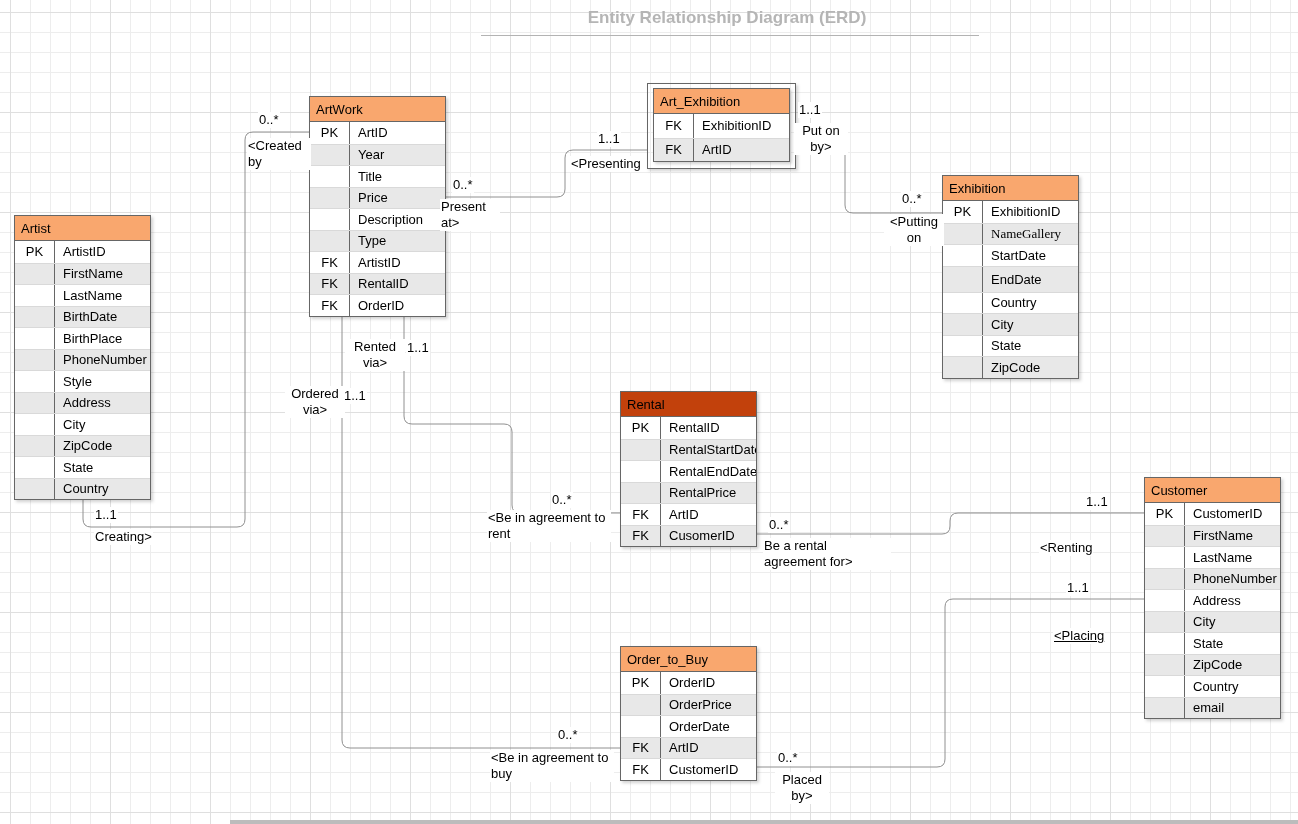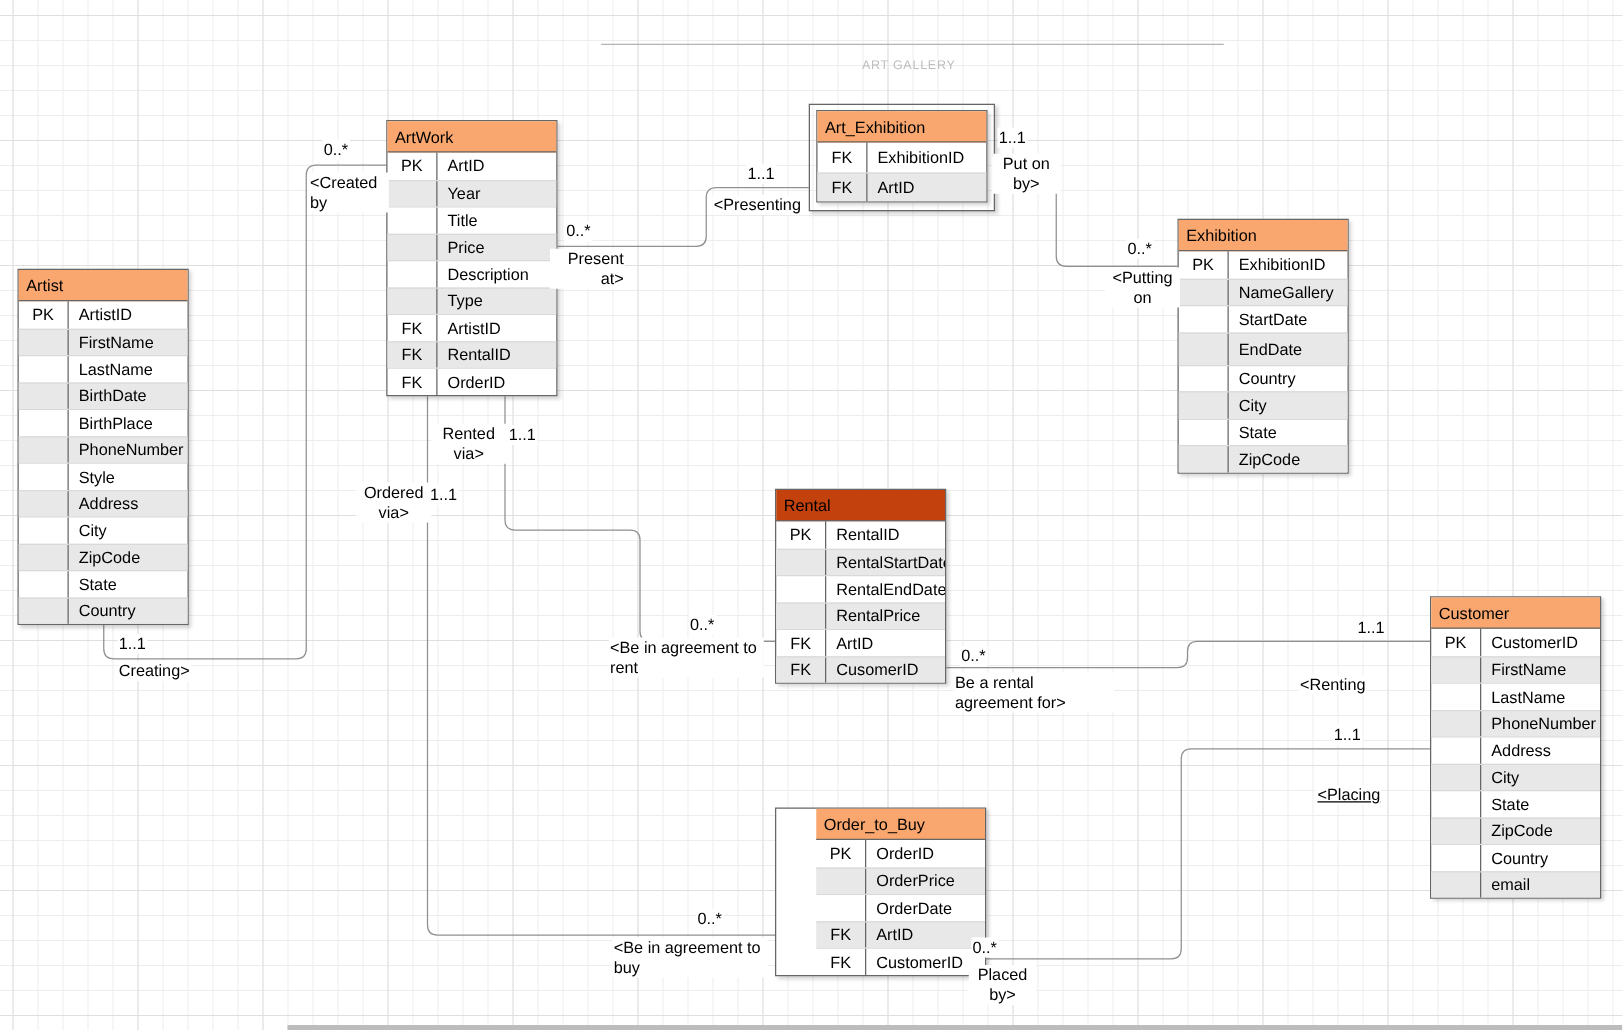--- a/index.html
+++ b/index.html
@@ -44,22 +44,22 @@
   .dlabel{
     position:absolute;font-size:13px;line-height:1.22;color:#000;
     background:#fff;padding:0 1px;white-space:pre-line;
   }
   .hscroll{position:absolute;left:230px;top:820px;width:1068px;height:4px;background:#bcbcbc;}
 </style>
 </head>
 <body>
 
 <div id="canvas">
+  <div class="page-title">Entity Relationship Diagram (ERD)</div>
   <div class="title-rule"></div>
-  <div class="page-subtitle">ART GALLERY</div>
   <svg class="edges" id="edges" width="1298" height="824">
       <path d="M309,132 L253,132 Q245,132 245,140 L245,519 Q245,527 237,527 L91,527 Q83,527 83,519 L83,498" fill="none" stroke="#909090" stroke-width="1"></path>
       <path d="M444,197 L557,197 Q565,197 565,189 L565,158 Q565,150 573,150 L647,150" fill="none" stroke="#909090" stroke-width="1"></path>
       <path d="M794,124 L837,124 Q845,124 845,132 L845,205 Q845,213 853,213 L942,213" fill="none" stroke="#909090" stroke-width="1"></path>
       <path d="M404,315 L404,416 Q404,424 412,424 L504,424 Q512,424 512,432 L512,505 Q512,513 520,513 L620,513" fill="none" stroke="#909090" stroke-width="1"></path>
       <path d="M755,534 L942,534 Q950,534 950,526 L950,521 Q950,513 958,513 L1144,513" fill="none" stroke="#909090" stroke-width="1"></path>
       <path d="M342,315 L342,740 Q342,748 350,748 L620,748" fill="none" stroke="#909090" stroke-width="1"></path>
       <path d="M755,767 L937,767 Q945,767 945,759 L945,607 Q945,599 953,599 L1144,599" fill="none" stroke="#909090" stroke-width="1"></path>
     </svg>
   <div id="nodes">
@@ -164,21 +164,21 @@
           <div class="cell-key">FK</div>
           <div class="cell-name">ArtID</div>
         </div>
       </div>
       <div class="entity" style="left: 942px; top: 175px; width: 135px;">
         <div class="entity-header" style="height: 25px; background: rgb(249, 167, 110);">Exhibition</div>
         <div class="entity-row" style="height: 21.5px;">
           <div class="cell-key">PK</div>
           <div class="cell-name">ExhibitionID</div>
         </div>
-        <div class="entity-row row-alt" style="height: 21.5px;">
+        <div class="entity-row row-alt" style="height: 21.5px; font-family: Liberation Serif, serif;">
           <div class="cell-key"></div>
           <div class="cell-name">NameGallery</div>
         </div>
         <div class="entity-row" style="height: 21.5px;">
           <div class="cell-key"></div>
           <div class="cell-name">StartDate</div>
         </div>
         <div class="entity-row row-alt" style="height: 26px;">
           <div class="cell-key"></div>
           <div class="cell-name">EndDate</div>
@@ -263,21 +263,21 @@
         </div>
         <div class="entity-row" style="height: 21.5px;">
           <div class="cell-key"></div>
           <div class="cell-name">Country</div>
         </div>
         <div class="entity-row row-alt" style="height: 21.5px;">
           <div class="cell-key"></div>
           <div class="cell-name">email</div>
         </div>
       </div>
-      <div class="entity" style="left: 620px; top: 646px; width: 135px; padding-left: 32px;">
+      <div class="entity" style="left: 620px; top: 646px; width: 135px;">
         <div class="entity-header" style="height: 25px; background: rgb(249, 167, 110);">Order_to_Buy</div>
         <div class="entity-row" style="height: 21.5px;">
           <div class="cell-key">PK</div>
           <div class="cell-name">OrderID</div>
         </div>
         <div class="entity-row row-alt" style="height: 21.5px;">
           <div class="cell-key"></div>
           <div class="cell-name">OrderPrice</div>
         </div>
         <div class="entity-row" style="height: 21.5px;">
@@ -291,21 +291,21 @@
         <div class="entity-row" style="height: 21.5px;">
           <div class="cell-key">FK</div>
           <div class="cell-name">CustomerID</div>
         </div>
       </div>
       <div class="dlabel" style="left: 258px; top: 112px;">0..*</div>
       <div class="dlabel" style="left: 247px; top: 138px; width: 62px; text-align: left;">&lt;Created by</div>
       <div class="dlabel" style="left: 94px; top: 507px;">1..1</div>
       <div class="dlabel" style="left: 94px; top: 529px;">Creating&gt;</div>
       <div class="dlabel" style="left: 452px; top: 177px;">0..*</div>
-      <div class="dlabel" style="left: 440px; top: 199px; width: 58px; text-align: right;">Present at&gt;</div>
+      <div class="dlabel" style="left: 440px; top: 199px; width: 58px; text-align: left;">Present at&gt;</div>
       <div class="dlabel" style="left: 597px; top: 131px;">1..1</div>
       <div class="dlabel" style="left: 570px; top: 156px;">&lt;Presenting</div>
       <div class="dlabel" style="left: 798px; top: 102px;">1..1</div>
       <div class="dlabel" style="left: 794px; top: 123px; width: 52px; text-align: center;">Put on by&gt;</div>
       <div class="dlabel" style="left: 901px; top: 191px;">0..*</div>
       <div class="dlabel" style="left: 884px; top: 214px; width: 58px; text-align: center;">&lt;Putting on</div>
       <div class="dlabel" style="left: 345px; top: 339px; width: 58px; text-align: center;">Rented via&gt;</div>
       <div class="dlabel" style="left: 406px; top: 340px;">1..1</div>
       <div class="dlabel" style="left: 285px; top: 386px; width: 58px; text-align: center;">Ordered via&gt;</div>
       <div class="dlabel" style="left: 343px; top: 388px;">1..1</div>

